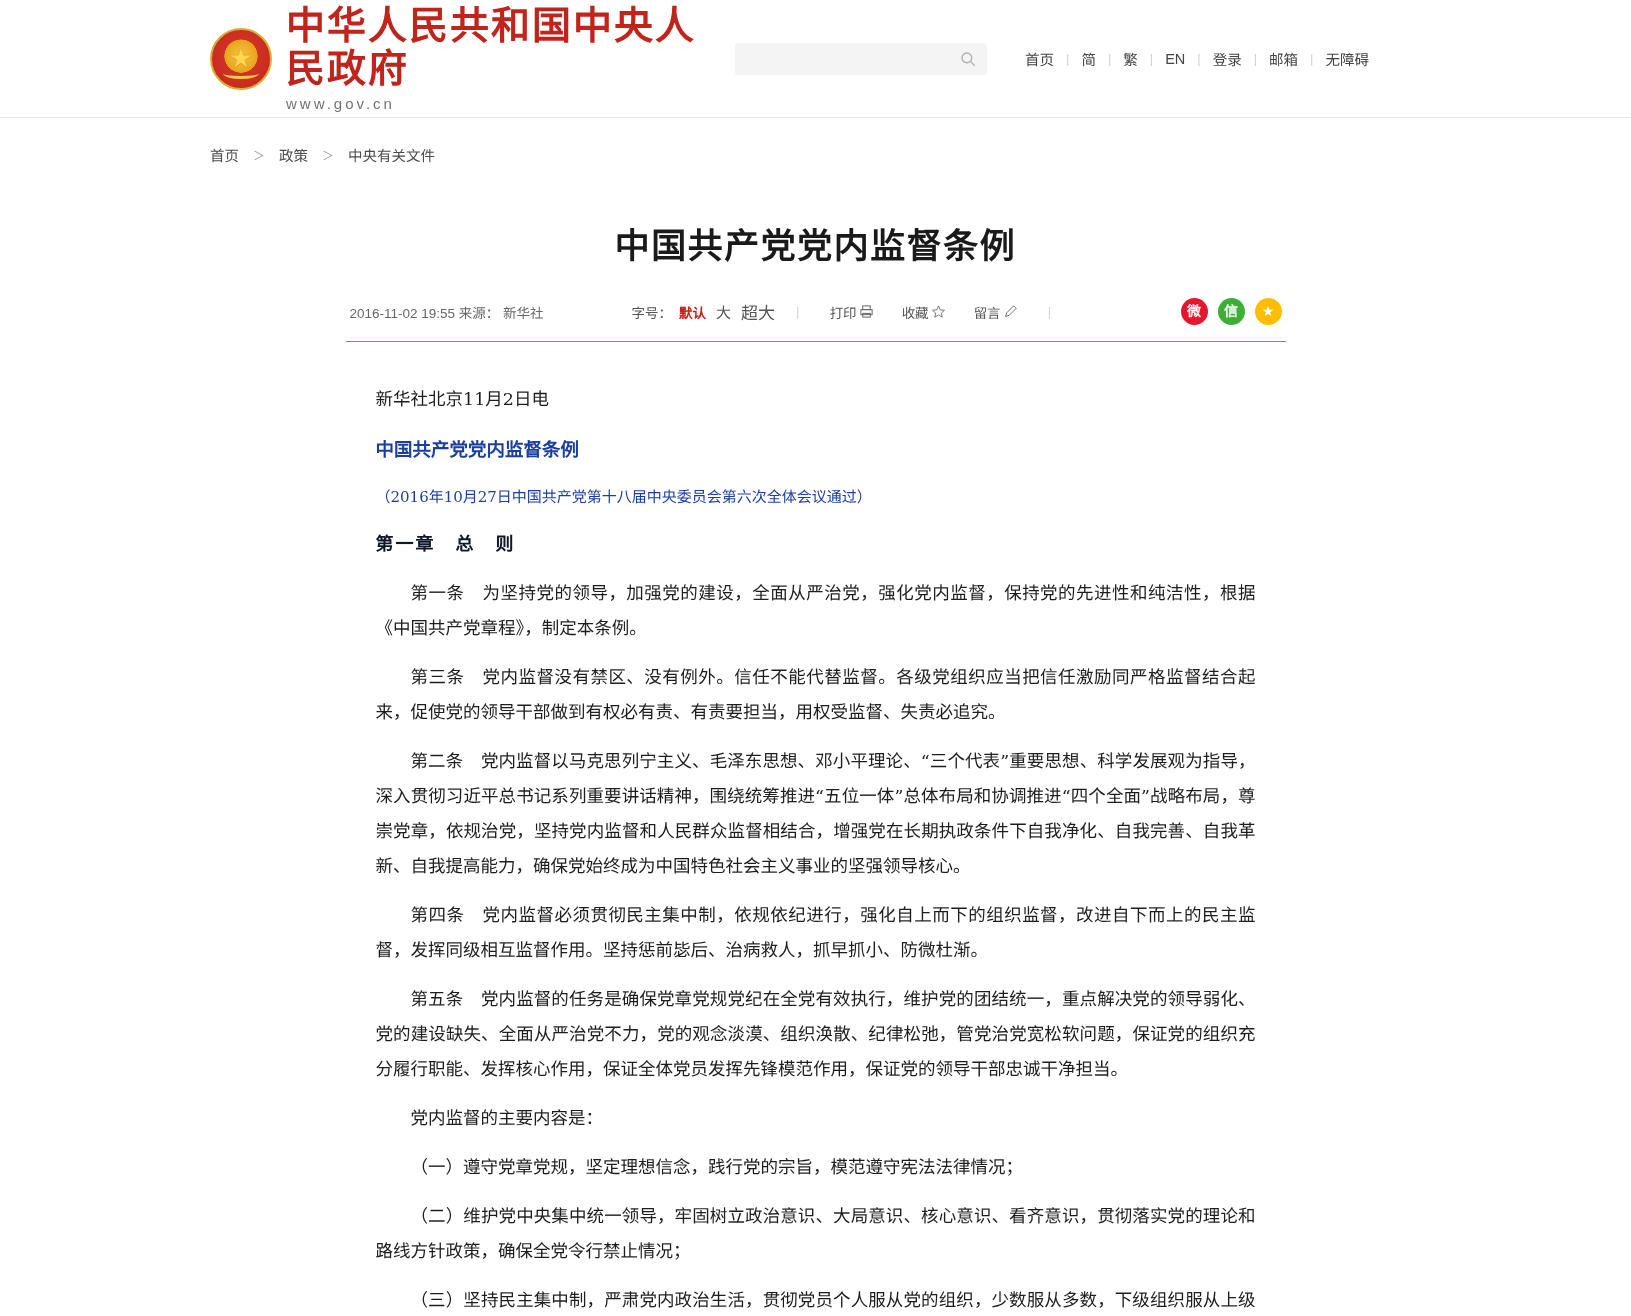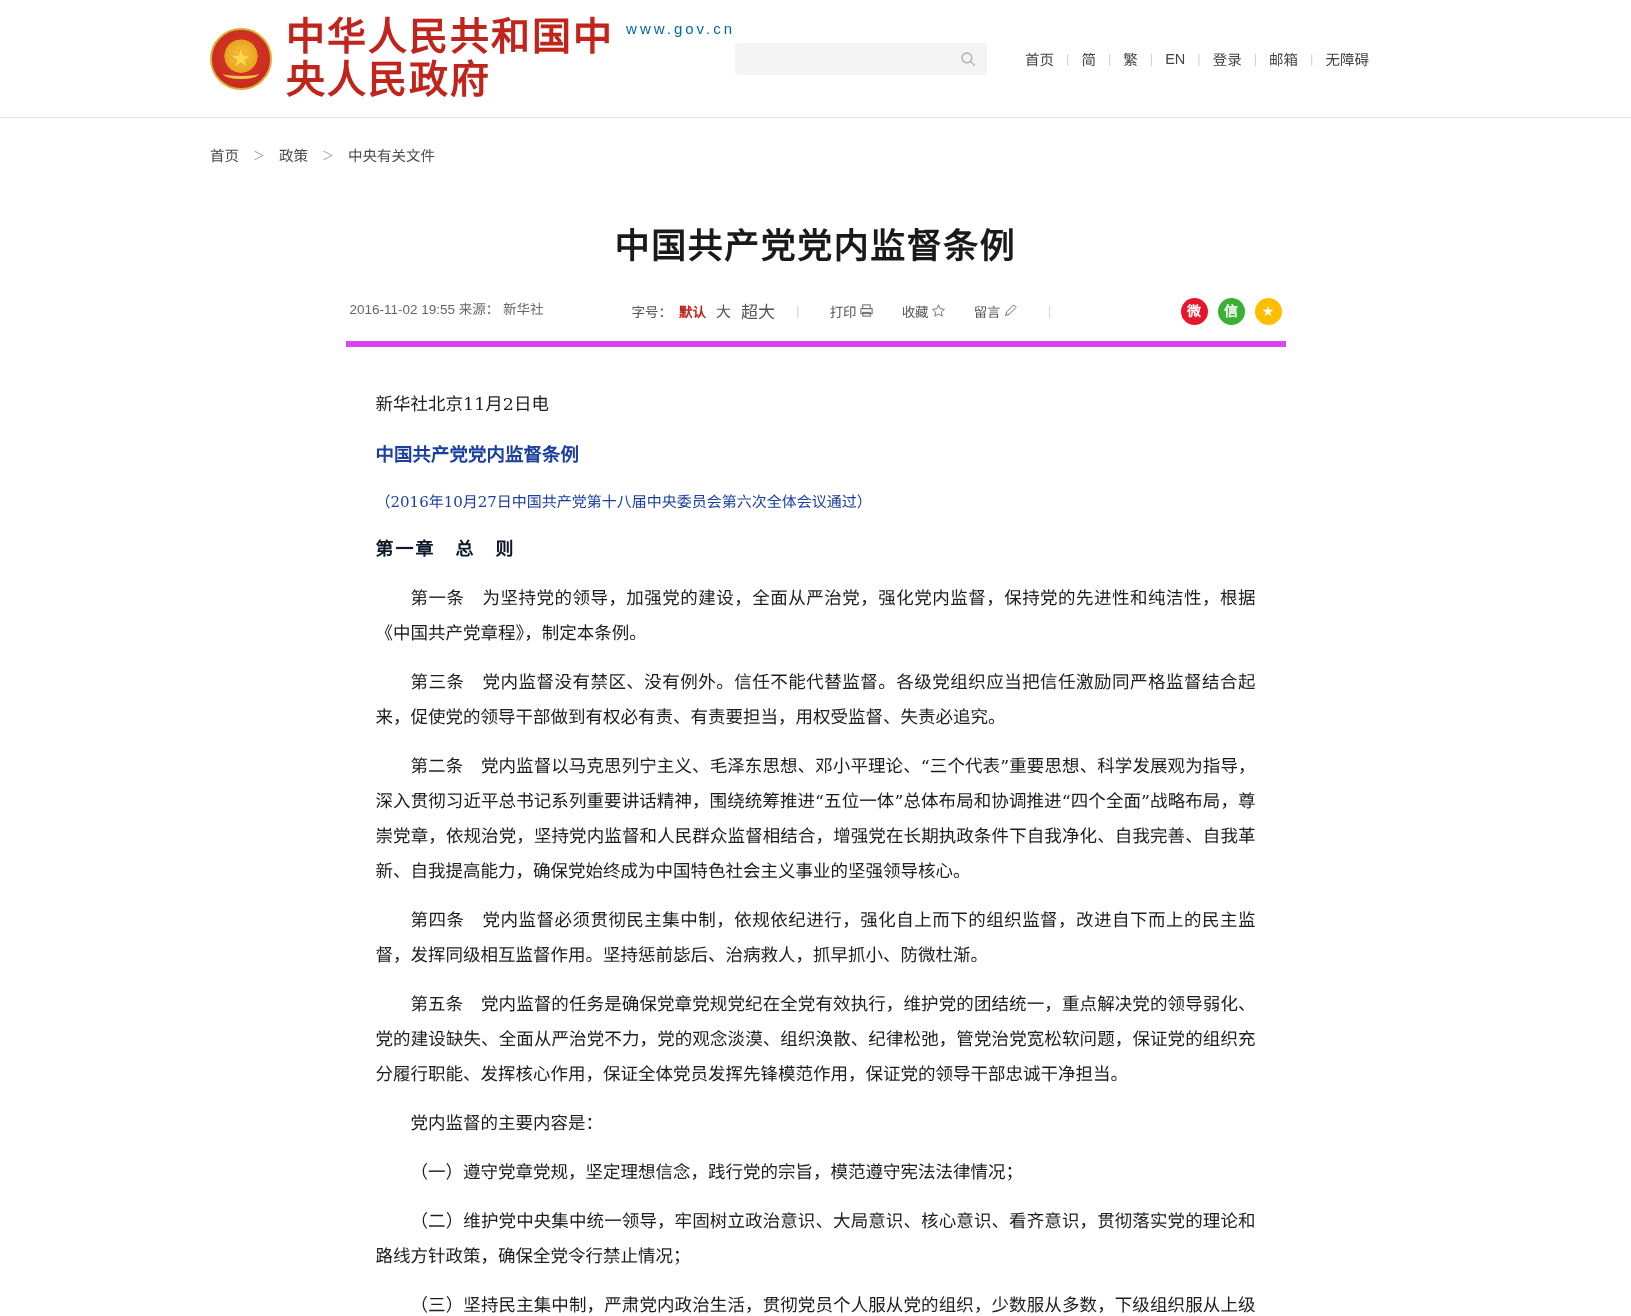--- a/index.html
+++ b/index.html
@@ -53,34 +53,34 @@
     content: "";
     position: absolute;
     left: 11px; right: 11px; bottom: 9px;
     height: 8px;
     border-bottom: 3px solid #ffd84d;
     border-radius: 0 0 50% 50%;
     opacity: .9;
   }
   .site-title {
     display: flex;
-    flex-direction: row;
+    flex-direction: column;
     justify-content: center;
   }
   .site-title .cn {
     font-size: 39px;
     letter-spacing: 2px;
     color: #c0241a;
     font-weight: 700;
     font-family: "DejaVu Sans", "Liberation Sans", sans-serif;
     line-height: 1.1;
   }
   .site-title .en {
     font-size: 15px;
-    color: #0369a1;
+    color: #737373;
     letter-spacing: 3px;
     margin-top: 4px;
     font-family: "Liberation Sans", sans-serif;
   }
 
   .header-right {
     margin-left: auto;
     display: flex;
     align-items: center;
     padding-right: 250px;
@@ -154,22 +154,22 @@
     font-size: 35px;
     font-weight: 700;
     color: #1a1a1a;
     margin: 0 0 0 0;
     letter-spacing: 1.5px;
     font-family: "DejaVu Sans", "Liberation Sans", sans-serif;
     padding: 10px 0 30px;
   }
   .meta-bar {
     display: flex;
-    align-items: flex-start;
-    border-bottom: 6px solid #d946ef;
+    align-items: center;
+    border-bottom: 1px solid #d946ef;
     padding: 0 4px 16px;
     font-size: 13.5px;
     color: #666;
   }
   .meta-left { flex: none; }
   .meta-center {
     margin-left: 88px;
     display: flex;
     align-items: center;
     gap: 4px;

